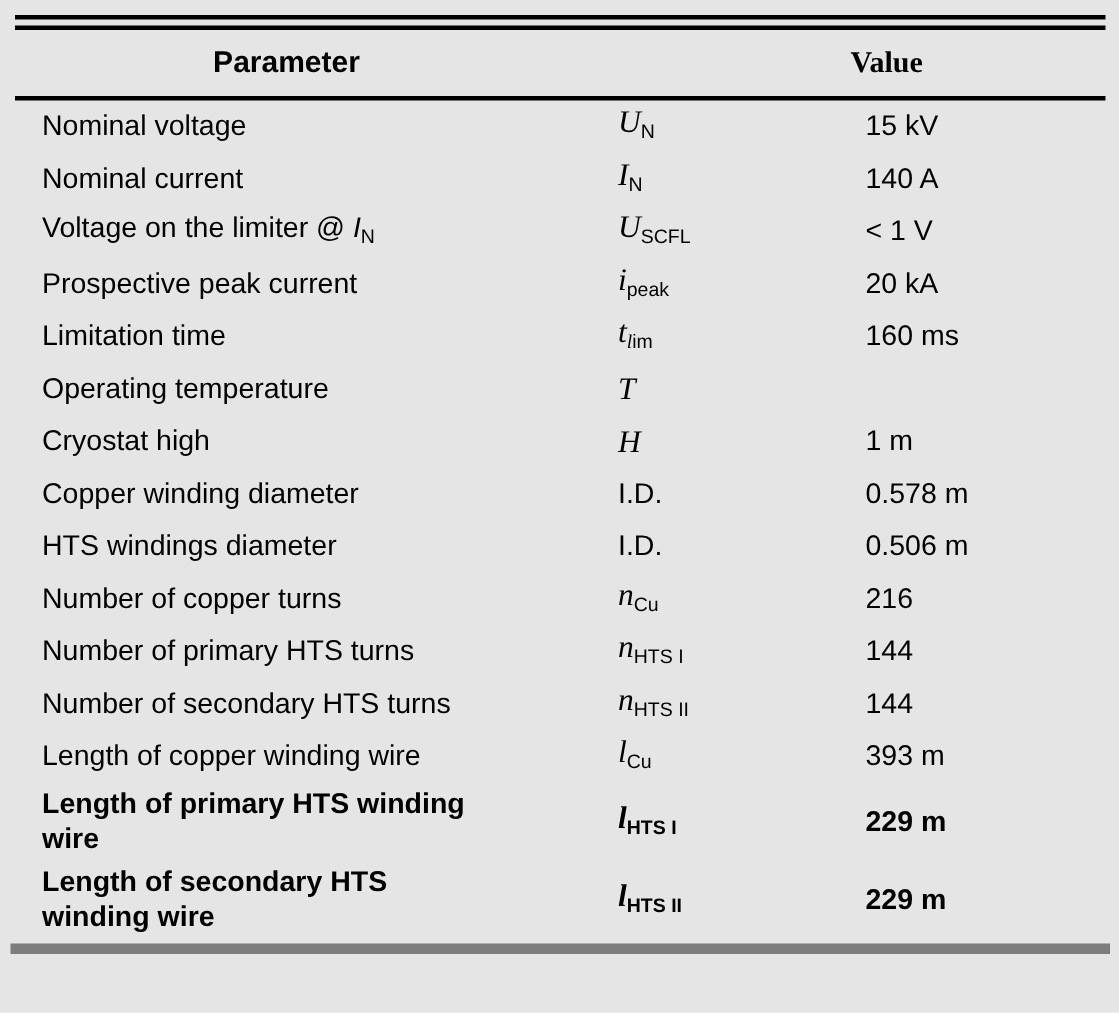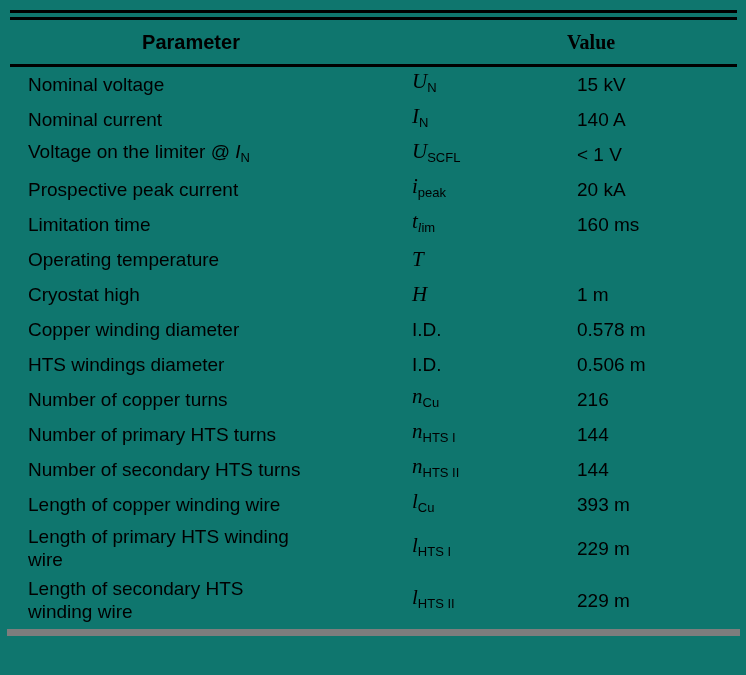--- a/index.html
+++ b/index.html
@@ -1,37 +1,37 @@
 <!DOCTYPE html>
 <html><head>
 <meta charset="utf-8">
 <style>
   html, body { margin:0; padding:0; }
   body {
     width:746px; height:675px; background:#ffffff; color:#000;
     font-family:"Liberation Sans", sans-serif;
   }
-  .page { position:relative; width:746px; height:675px; overflow:hidden; background:#0f766e; }
+  .page { position:relative; width:746px; height:675px; overflow:hidden; background:#e5e5e5; }
   .tablewrap { position:absolute; left:10px; top:10px; width:727px; }
 
   .rule-double { height:4px; border-top:3px solid #000; border-bottom:3px solid #000; }
   .rule-heavy  { height:3px; background:#000; }
   .rule-bottom { height:7px; background:#7d7d7d; margin-top:3px; margin-left:-3px; margin-right:-3px; }
 
   .grid-row {
     display:grid;
     grid-template-columns:402px 155px 1fr;
     align-items:center;
   }
   .header-row { height:44px; font-weight:bold; font-size:20px; }
   .header-row .cell.param { text-align:center; padding-right:40px; padding-left:0; }
   .header-row .cell.value { padding-left:0;font-family:Liberation Serif, serif; }
 
   .row { min-height:35px; font-size:19px; line-height:23px; }
-  .row.tall { padding:3px 0; }
+  .row.tall { padding:3px 0;font-weight:bold; }
   .cell.param { padding-left:18px; white-space:pre-line; }
   .cell.value { padding-left:10px; }
 
   
   .t  { }
   .vs { font-family:"Liberation Serif", serif; font-style:italic; font-size:21px; }
   .vi { font-style:italic; }
   .sub { font-size:13px; vertical-align:-4px; }
   .subi { font-family:"Liberation Serif", serif; font-style:italic; }
 </style>

